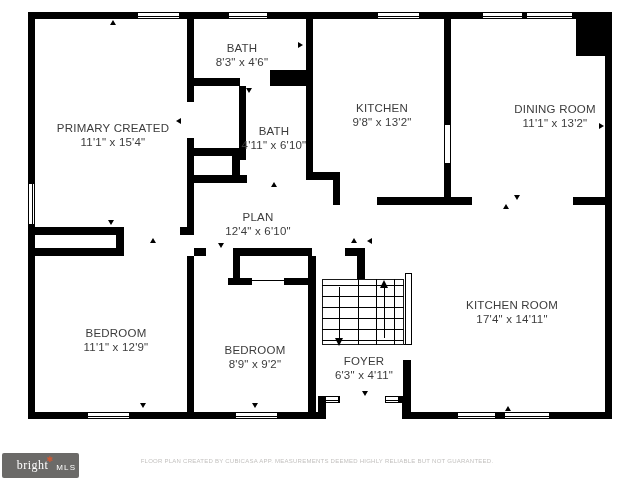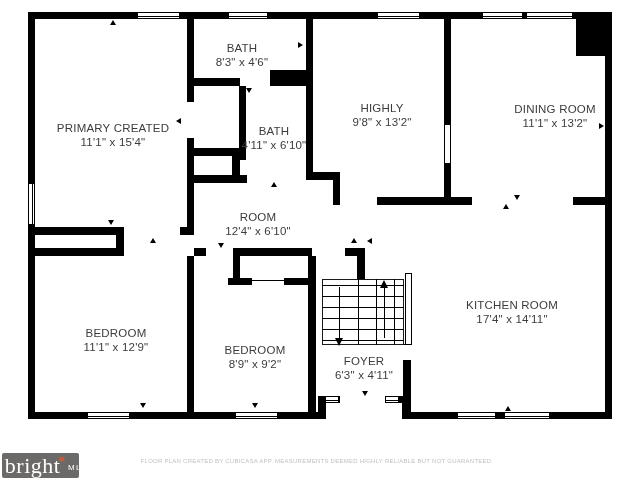--- a/index.html
+++ b/index.html
@@ -21,21 +21,21 @@
   .mk.right{border-top:3px solid transparent;border-bottom:3px solid transparent;border-left:5px solid #000;}
   .thin{position:absolute;background:#000;}
   .stairbox{position:absolute;border:1px solid #1a1a1a;box-sizing:border-box;background:#fff;}
   .rail{position:absolute;background:#fff;border:1px solid #000;box-sizing:border-box;}
   .arrow-shaft{position:absolute;width:1px;background:#000;}
   .arrow-head{position:absolute;width:0;height:0;}
   .arrow-head.up{border-left:4px solid transparent;border-right:4px solid transparent;border-bottom:8px solid #000;}
   .arrow-head.down{border-left:4px solid transparent;border-right:4px solid transparent;border-top:8px solid #000;}
   .footer-logo{position:absolute;left:2px;top:453px;width:77px;height:25px;background:#6b6a68;
                border-radius:2px;color:#fff;display:flex;align-items:center;justify-content:center;}
-  .footer-logo .brand{font-family:"Liberation Serif",serif;font-size:22px;letter-spacing:.5px;margin-left:12px;}
+  .footer-logo .brand{font-family:"Liberation Serif",serif;font-size:12px;letter-spacing:.5px;margin-left:12px;}
   .footer-logo .ast{color:#cf5b35;font-size:8px;position:relative;top:-6px;margin-left:-2px;}
   .footer-logo .mls{font-size:8px;letter-spacing:1.2px;margin-left:3px;margin-top:4px;}
   .disclaimer{position:absolute;left:317px;top:458px;transform:translateX(-50%);
               font-size:6px;color:#c3c1bf;letter-spacing:.25px;white-space:nowrap;}
 </style>
 </head>
 <body>
 
 <div id="stage">
   <div id="plan">
@@ -153,33 +153,33 @@
       <div class="mk up" style="left: 505px; top: 406px; width: 0px; height: 0px; position: absolute;"></div>
       <div class="room-label" style="left: 113px; top: 135px;">
         <div>PRIMARY CREATED</div>
         <div>11'1" x 15'4"</div>
       </div>
       <div class="room-label" style="left: 242px; top: 55px;">
         <div>BATH</div>
         <div>8'3" x 4'6"</div>
       </div>
       <div class="room-label" style="left: 382px; top: 115px;">
-        <div>HIGHLY</div>
+        <div>KITCHEN</div>
         <div>9'8" x 13'2"</div>
       </div>
       <div class="room-label" style="left: 555px; top: 116px;">
         <div>DINING ROOM</div>
         <div>11'1" x 13'2"</div>
       </div>
       <div class="room-label" style="left: 274px; top: 138px;">
         <div>BATH</div>
         <div>4'11" x 6'10"</div>
       </div>
       <div class="room-label" style="left: 258px; top: 224px;">
-        <div>ROOM</div>
+        <div>PLAN</div>
         <div>12'4" x 6'10"</div>
       </div>
       <div class="room-label" style="left: 512px; top: 312px;">
         <div>KITCHEN ROOM</div>
         <div>17'4" x 14'11"</div>
       </div>
       <div class="room-label" style="left: 116px; top: 340px;">
         <div>BEDROOM</div>
         <div>11'1" x 12'9"</div>
       </div>

